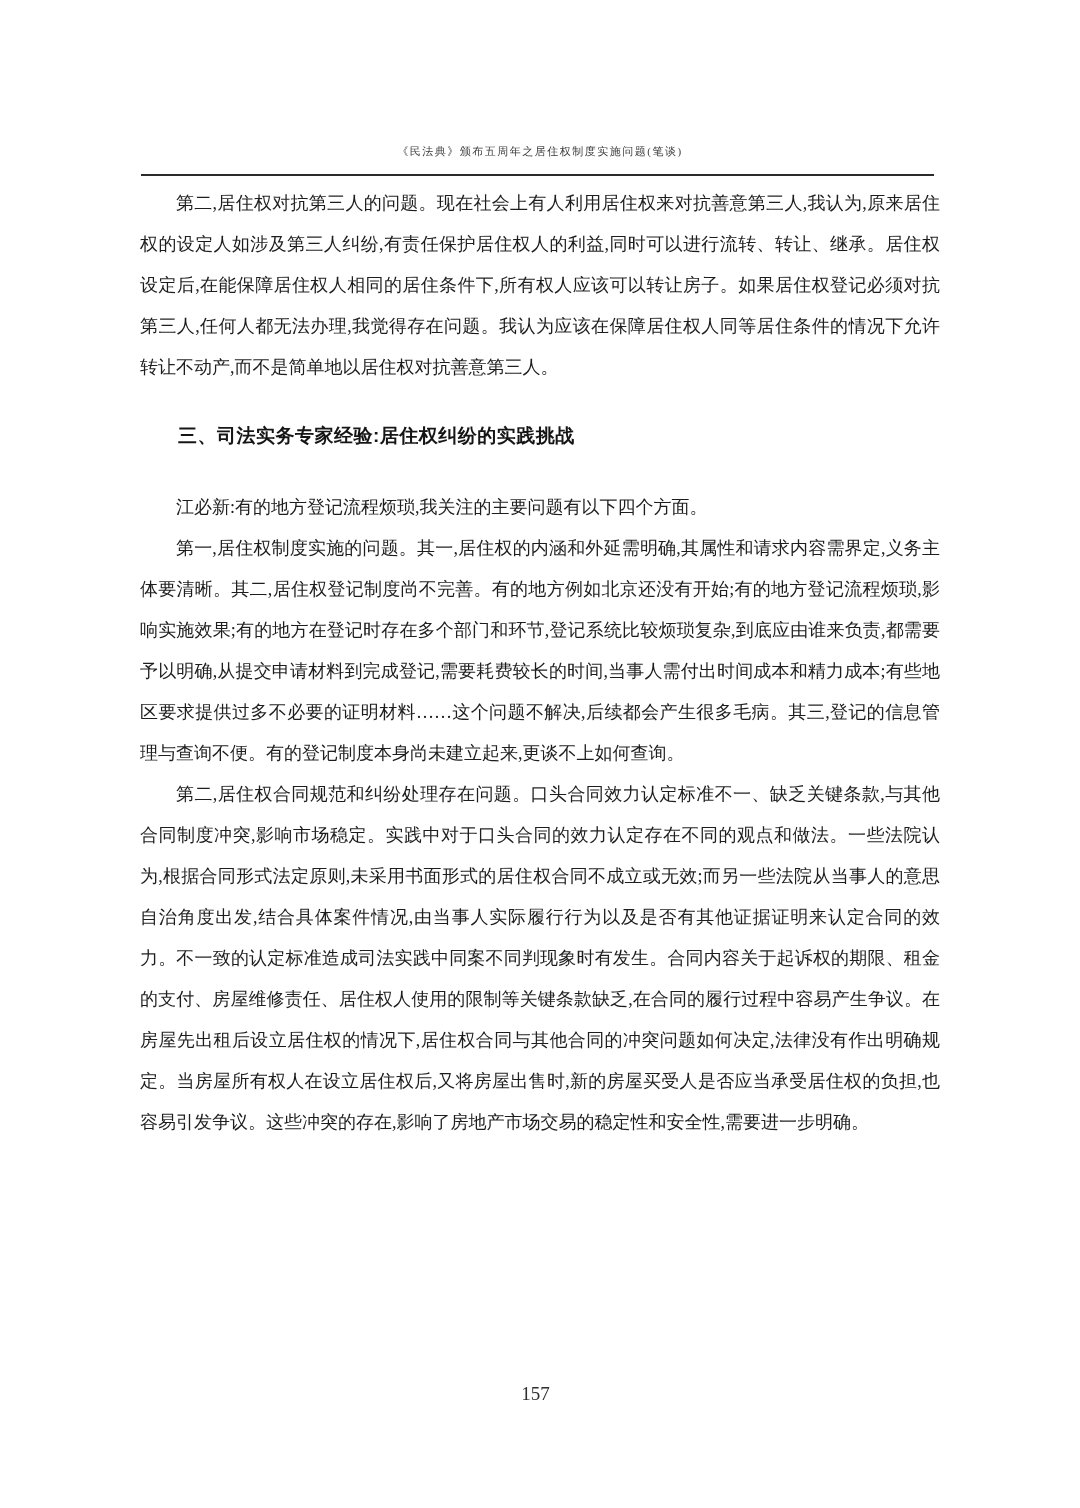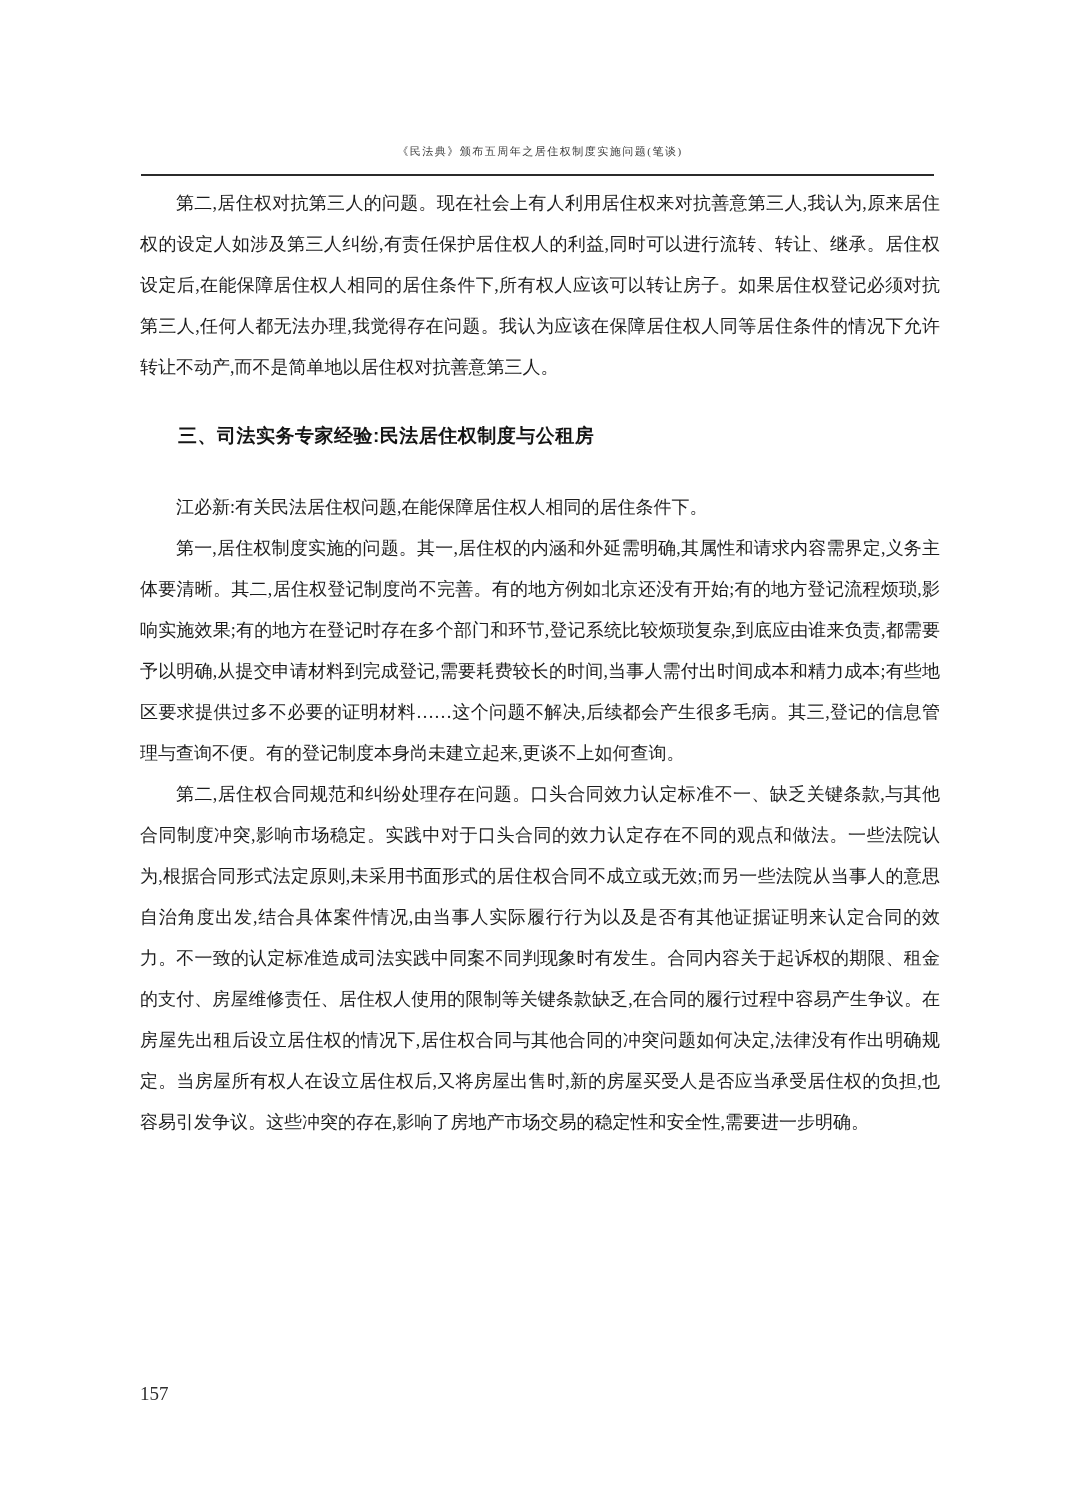--- a/index.html
+++ b/index.html
@@ -61,42 +61,42 @@
     letter-spacing: 0.5px;
   }
   .speaker-name {
     font-weight: normal;
   }
   .page-number {
     position: absolute;
     top: 1383px;
     left: 140px;
     width: 791px;
-    text-align: left;
+    text-align: center;
     font-size: 19px;
     color: #2e2e2e;
   }
 </style>
 </head>
 <body>
 
 <div class="page">
 
   <div class="running-head">《民法典》颁布五周年之居住权制度实施问题(笔谈)</div>
 
   <div class="head-rule"></div>
 
   <div class="article">
 
     <p>第二,居住权对抗第三人的问题。现在社会上有人利用居住权来对抗善意第三人,我认为,原来居住权的设定人如涉及第三人纠纷,有责任保护居住权人的利益,同时可以进行流转、转让、继承。居住权设定后,在能保障居住权人相同的居住条件下,所有权人应该可以转让房子。如果居住权登记必须对抗第三人,任何人都无法办理,我觉得存在问题。我认为应该在保障居住权人同等居住条件的情况下允许转让不动产,而不是简单地以居住权对抗善意第三人。</p>
 
 
-    <p class="section-heading">三、司法实务专家经验:民法居住权制度与公租房</p>
+    <p class="section-heading">三、司法实务专家经验:居住权纠纷的实践挑战</p>
 
-    <p><span class="speaker-name">江必新:</span><span>有关民法居住权问题,在能保障居住权人相同的居住条件下。</span></p>
+    <p><span class="speaker-name">江必新:</span><span>有的地方登记流程烦琐,我关注的主要问题有以下四个方面。</span></p>
 
     <p>第一,居住权制度实施的问题。其一,居住权的内涵和外延需明确,其属性和请求内容需界定,义务主体要清晰。其二,居住权登记制度尚不完善。有的地方例如北京还没有开始;有的地方登记流程烦琐,影响实施效果;有的地方在登记时存在多个部门和环节,登记系统比较烦琐复杂,到底应由谁来负责,都需要予以明确,从提交申请材料到完成登记,需要耗费较长的时间,当事人需付出时间成本和精力成本;有些地区要求提供过多不必要的证明材料……这个问题不解决,后续都会产生很多毛病。其三,登记的信息管理与查询不便。有的登记制度本身尚未建立起来,更谈不上如何查询。</p>
 
     <p>第二,居住权合同规范和纠纷处理存在问题。口头合同效力认定标准不一、缺乏关键条款,与其他合同制度冲突,影响市场稳定。实践中对于口头合同的效力认定存在不同的观点和做法。一些法院认为,根据合同形式法定原则,未采用书面形式的居住权合同不成立或无效;而另一些法院从当事人的意思自治角度出发,结合具体案件情况,由当事人实际履行行为以及是否有其他证据证明来认定合同的效力。不一致的认定标准造成司法实践中同案不同判现象时有发生。合同内容关于起诉权的期限、租金的支付、房屋维修责任、居住权人使用的限制等关键条款缺乏,在合同的履行过程中容易产生争议。在房屋先出租后设立居住权的情况下,居住权合同与其他合同的冲突问题如何决定,法律没有作出明确规定。当房屋所有权人在设立居住权后,又将房屋出售时,新的房屋买受人是否应当承受居住权的负担,也容易引发争议。这些冲突的存在,影响了房地产市场交易的稳定性和安全性,需要进一步明确。</p>
 
 
 
   </div>
 
   <div class="page-number">157</div>

